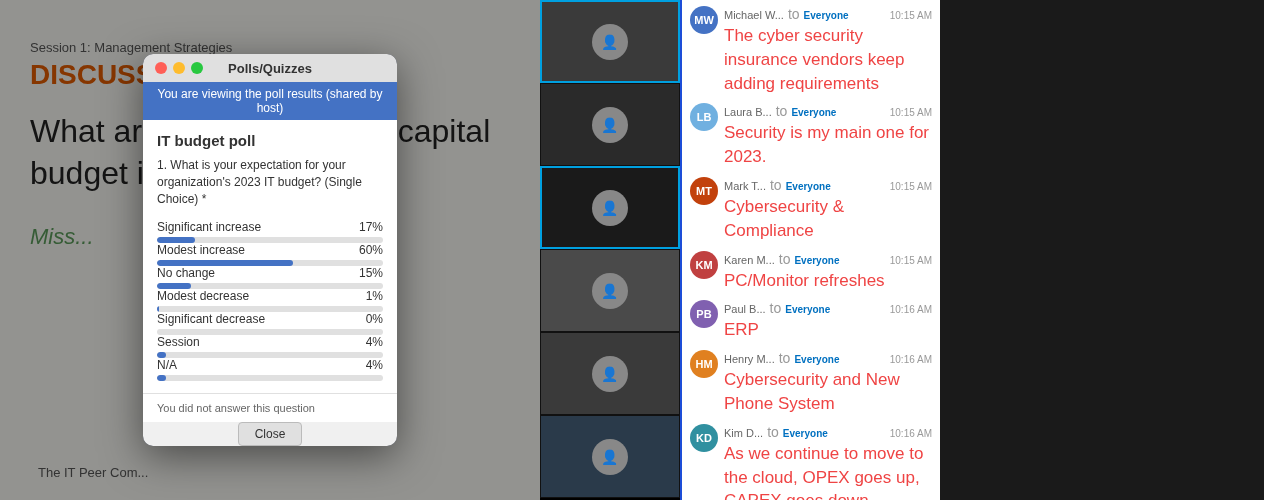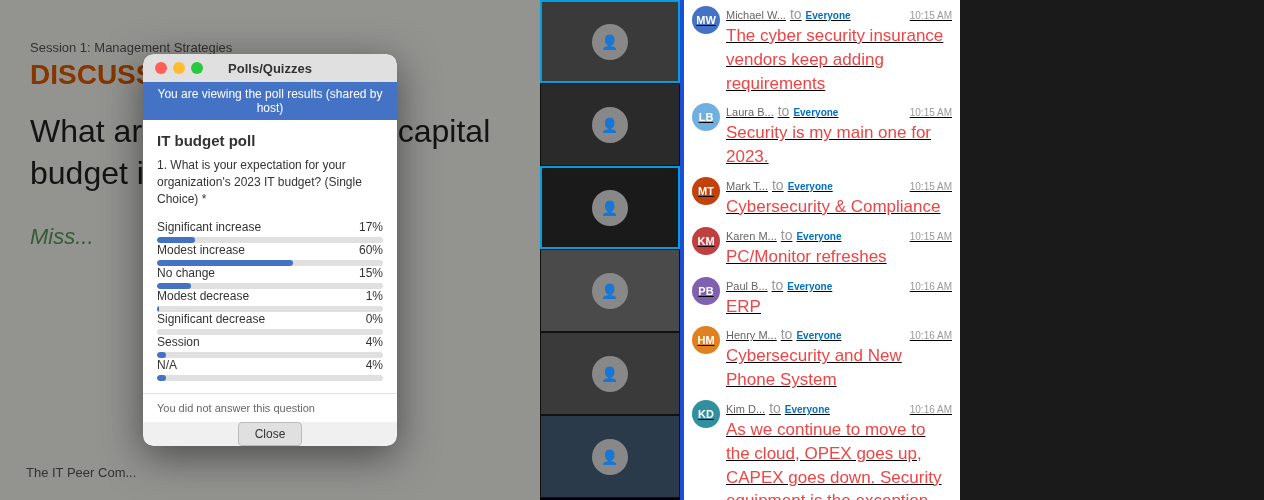--- a/index.html
+++ b/index.html
@@ -50,21 +50,21 @@
       font-style: italic;
       color: #5a9a5a;
       margin-bottom: 20px;
     }
 
     .footer-text {
       font-size: 13px;
       color: #555;
       position: absolute;
       bottom: 20px;
-      left: 26px;
+      left: 38px;
     }
 
     
     .video-panel {
       width: 140px;
       height: 500px;
       background: #000;
       flex-shrink: 0;
       display: flex;
       flex-direction: column;
@@ -88,29 +88,28 @@
     .thumb-placeholder {
       width: 100%;
       height: 100%;
       display: flex;
       align-items: center;
       justify-content: center;
     }
 
     
     .chat-panel {
-      width: 280px;
+      width: 260px;
       height: 500px;
       background: #fff;
       flex-shrink: 0;
       display: flex;
       flex-direction: column;
       overflow: hidden;
-      border-left: 4px solid #1d4ed8;
-      text-decoration: underline;
+      border-left: 2px solid #1d4ed8;
     }
 
     .chat-messages {
       flex: 1;
       overflow-y: auto;
       padding: 6px 8px;
     }
 
     .chat-message {
       display: flex;

